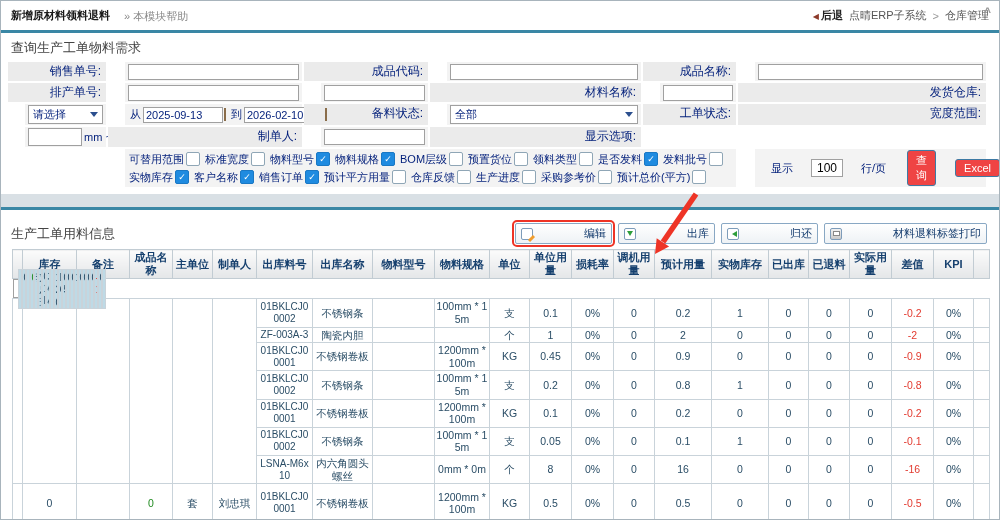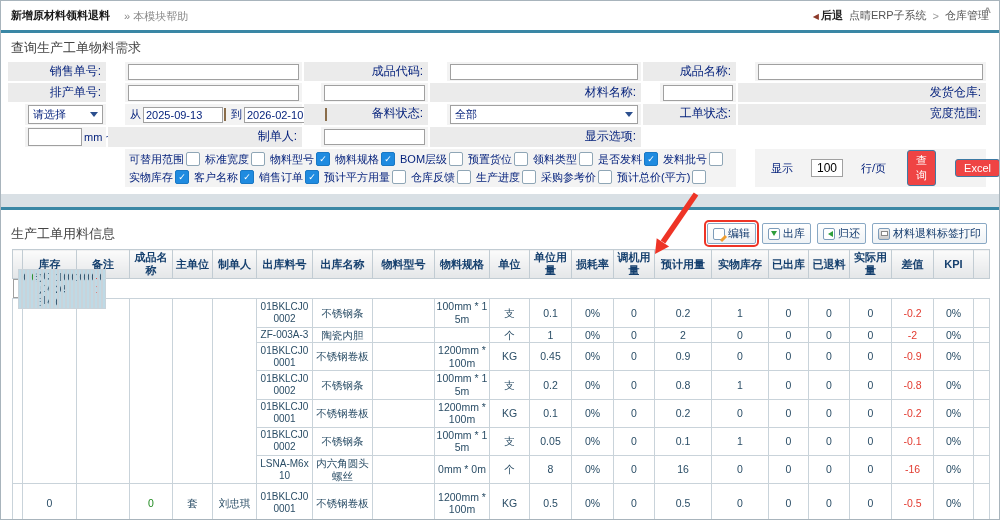--- a/index.html
+++ b/index.html
@@ -37,21 +37,21 @@
   .cb.on::after{content:"\2713";color:#fff;font-size:9px;line-height:12px;display:block;text-align:center;}
   .pagesize{justify-content:space-between;gap:16px;padding-left:14px;}
   .psinput{width:26px;height:14px;border:1px solid #a0a0a0;font-size:12px;text-align:center;background:#fff;}
   .qbtn{background:#ef4444;border:1px solid #3e7aa4;color:#fff;font-size:11px;border-radius:3px;padding:2px 8px;margin-left:3px;cursor:pointer;font-family:inherit;}
   .pgap{height:13px;}
   
   .panel2{border-top:3px solid #3a87a5;background:#fff;min-height:331px;}
   .ghead{display:flex;align-items:center;padding:13px 10px 4px;}
   .ptitle{font-size:13px;color:#444;flex:1;}
   .gtoolbar{display:flex;gap:6px;align-items:center;padding-right:2px;}
-  .gbtn{display:inline-flex;align-items:center;background:linear-gradient(#ffffff,#eef2f5);border:1px solid #89a8c4;border-radius:2px;color:#123a6d;font-size:11px;padding:2px 5px;cursor:pointer;font-family:inherit;}
+  .gbtn{display:inline-flex;align-items:center;background:linear-gradient(#ffffff,#eef2f5);border:1px solid #89a8c4;border-radius:2px;color:#123a6d;font-size:11px;padding:2px 5px;cursor:pointer;font-family:inherit;gap:48px;}
   .gbtn.hl{outline:2px solid #ee3426;outline-offset:1px;}
   .gic{width:12px;height:12px;display:inline-block;margin-right:3px;position:relative;border:1px solid #7d9cba;background:#fff;border-radius:2px;box-sizing:border-box;}
   .edit-icon::after{content:"";position:absolute;right:-3px;bottom:-1px;width:7px;height:3px;background:#f09d2e;transform:rotate(-45deg);}
   .checkout-icon::after{content:"";position:absolute;left:2px;top:2px;border:3px solid transparent;border-top:5px solid #2e9e3a;}
   .return-icon::after{content:"";position:absolute;left:1px;top:2px;border:3px solid transparent;border-right:5px solid #2e9e3a;}
   .print-icon{background:linear-gradient(#f2f2f2,#c9c9c9);}
   .print-icon::after{content:"";position:absolute;left:2px;top:2px;width:5px;height:3px;background:#fff;border:1px solid #888;}
   .mtable{border-collapse:collapse;table-layout:fixed;margin:1px 11px 0;width:977px;}
   .mtable th{border:1px solid #c2ccd3;background:linear-gradient(#fbfbfb,#e4e6e8);color:#16406e;font-size:11px;font-weight:bold;padding:1px 0;line-height:1.2;height:24px;overflow:hidden;}
   .mtable td{border:1px solid #c9d3da;font-size:10.5px;color:#2a4d66;text-align:center;padding:1px;line-height:1.2;word-break:break-all;background:#fff;overflow:hidden;}

